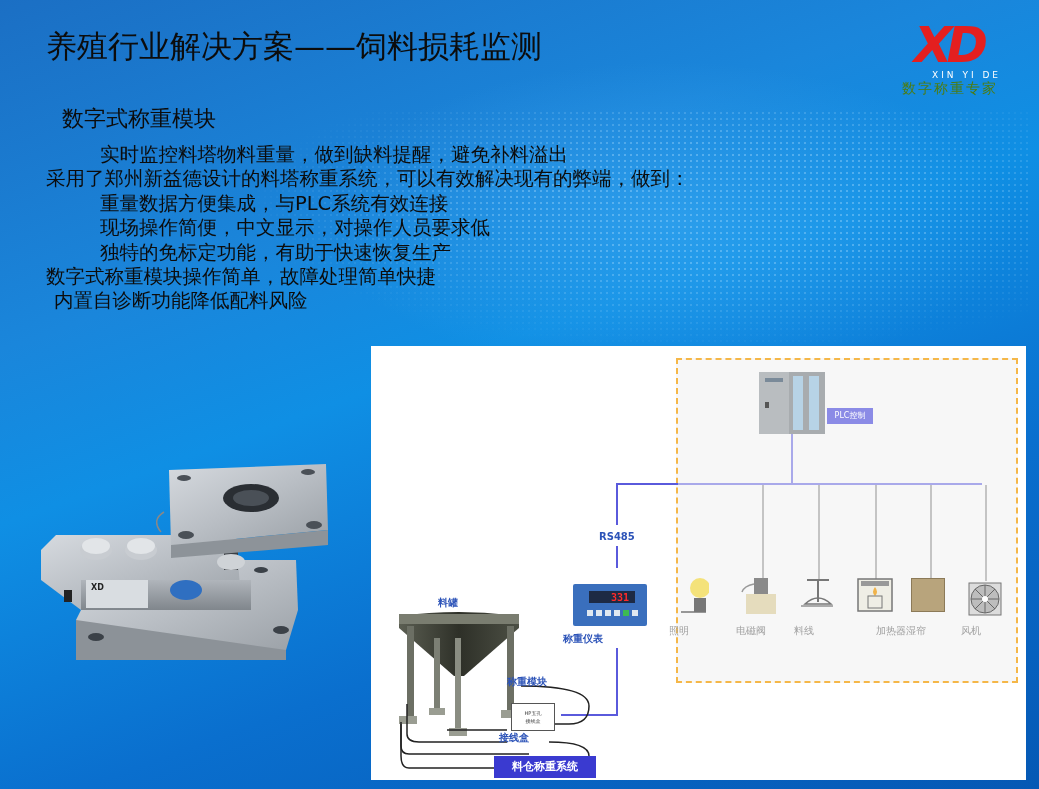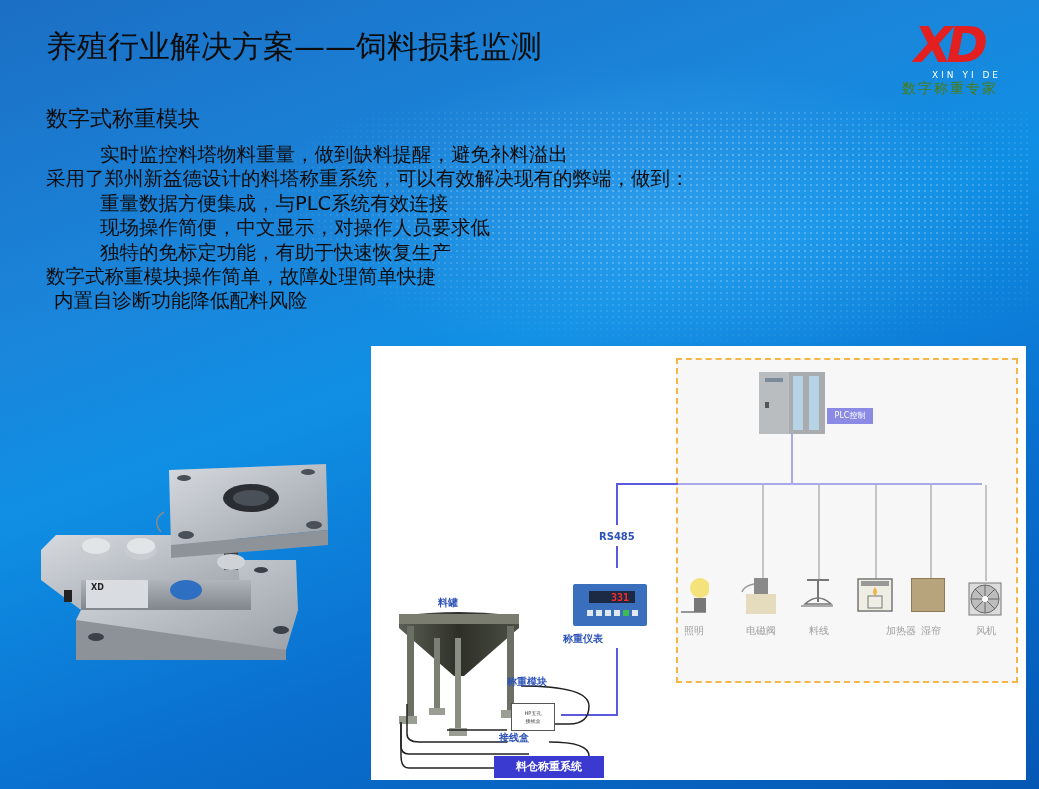--- a/index.html
+++ b/index.html
@@ -32,21 +32,21 @@
     font-weight: bold; font-size: 50px; color: #e41f1f; letter-spacing: -6px; line-height: 58px;
     font-style: italic;
   }
   .logo-en {
     position: absolute; left: 36px; top: 54px; font-size: 9px; color: #ffffff; letter-spacing: 3px;
   }
   .logo-cn {
     position: absolute; left: 6px; top: 64px; font-size: 14px; color: #4d7c0f; letter-spacing: 2px;
   }
   .subtitle {
-    position: absolute; left: 46px; top: 104px; font-size: 22px; color: #0c0c0c; white-space: nowrap;
+    position: absolute; left: 62px; top: 104px; font-size: 22px; color: #0c0c0c; white-space: nowrap;
   }
   .body-text {
     position: absolute; left: 46px; top: 143px; font-size: 19.5px; color: #0c0c0c; line-height: 24.4px;
   }
   .body-text .line { white-space: nowrap; }
   .body-text .indent { padding-left: 54px; }
   .body-text .half { padding-left: 8px; }
 
   
   .product { position: absolute; left: 36px; top: 450px; width: 300px; height: 210px; }
@@ -61,26 +61,26 @@
   }
   .line-h { position: absolute; height: 2px; background: #a9a9ea; }
   .line-v { position: absolute; width: 2px; background: #a9a9ea; }
   .line-g { position: absolute; width: 2px; background: #c4c4c4; }
   .line-d { position: absolute; background: #5a5adc; }
   .plc-label {
     position: absolute; left: 456px; top: 62px; width: 46px; height: 16px; background: #8b8be6;
     color: #ffffff; font-size: 8px; line-height: 16px; text-align: center;
   }
   .dev-label {
-    position: absolute; top: 278px; font-size: 10px; color: #a0a0a0; width: 50px; text-align: center;
+    position: absolute; top: 278px; font-size: 10px; color: #a0a0a0; width: 50px; 
   }
   .blue-label { position: absolute; font-size: 10px; color: #2c53b8; font-weight: bold; white-space: nowrap; }
   .rs485 { position: absolute; left: 228px; top: 185px; font-size: 10px; color: #2c53b8; font-weight: bold; }
   .system-label {
-    position: absolute; left: 123px; top: 410px; width: 110px; height: 22px; background: #3a3ad0;
+    position: absolute; left: 123px; top: 410px; width: 102px; height: 22px; background: #3a3ad0;
     color: #ffffff; font-size: 11px; line-height: 22px; text-align: center; font-weight: bold;
   }
 </style>
 </head>
 <body>
 
 <div class="bg-glow"></div>
 <div class="bg-dots"></div>
 
 <div class="title">养殖行业解决方案——饲料损耗监测</div>

